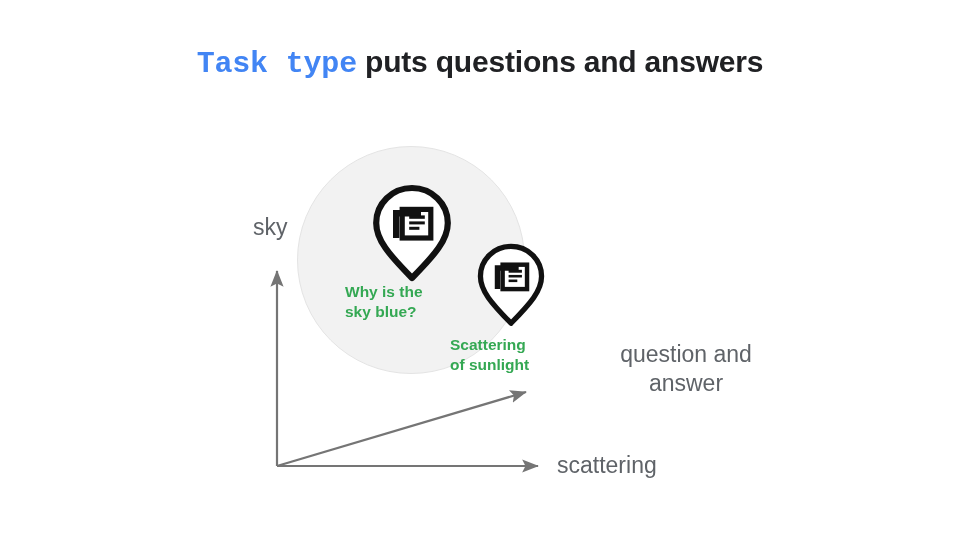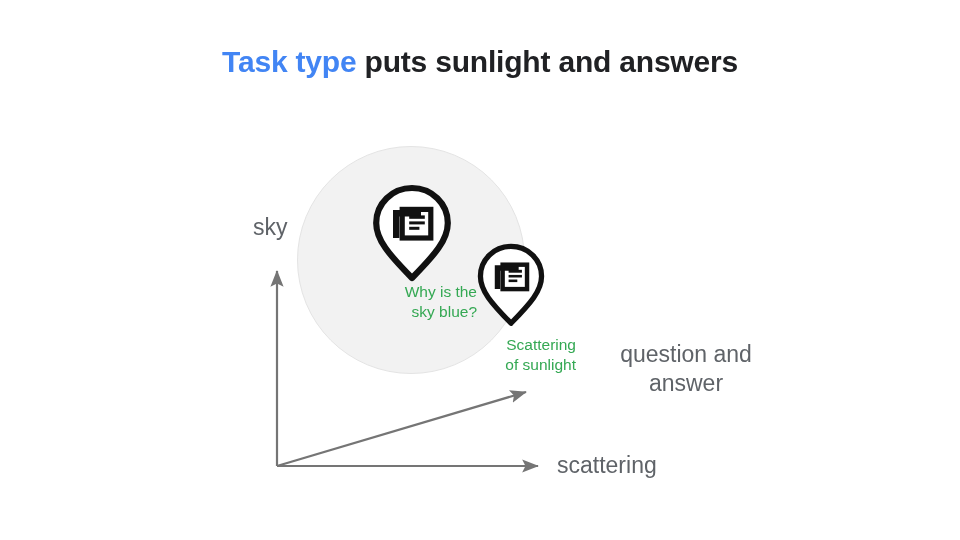--- a/index.html
+++ b/index.html
@@ -29,21 +29,21 @@
     left: 130px;
     top: 40px;
     width: 700px;
     text-align: center;
     font-weight: bold;
     font-size: 30px;
     line-height: 44px;
     letter-spacing: -0.2px;
     color: #202124;
   }
-  .title-accent { color: #4285F4; }
+  .title-accent { color: #4285F4; font-family: Liberation Mono, monospace; }
 
   
   #stage {
     position: absolute;
     left: 0;
     top: 0;
     width: 960px;
     height: 540px;
   }
   #stage-svg {
@@ -72,24 +72,24 @@
   }
   .pin svg { display: block; }
 
   .pin-a { left: 371px; top: 184px; width: 82px; height: 98px; }
   .pin-b { left: 476px; top: 243px; width: 70px; height: 84px; }
 
   
   .point-label {
     position: absolute;
     color: #34A853;
-    font-weight: normal;
+    font-weight: bold;
     font-size: 15.5px;
     line-height: 20px;
-    text-align: right;
+    text-align: left;
     white-space: pre-line;
   }
   .label-a { left: 345px; top: 282px; width: 132px; }
   .label-b { left: 450px; top: 335px; width: 126px; }
 
   
   .axis-label {
     position: absolute;
     color: #5f6368;
     font-size: 23px;
@@ -99,21 +99,21 @@
   .axis-label-y { left: 253px; top: 213px; }
   .axis-label-x { left: 557px; top: 451px; }
   .axis-label-d { left: 586px; top: 340px; width: 200px; text-align: center; }
 </style>
 </head>
 <body>
 
 <div id="slide">
 
   <div class="title-block">
-    <span class="title-accent">Task type</span><span> puts sunlight and answers</span><br>
+    <span class="title-accent">Task type</span><span> puts questions and answers</span><br>
   </div>
 
   <div id="stage">
 
     <div class="cluster-circle"></div>
 
     <svg id="stage-svg" viewBox="0 0 960 540">
       <defs>
         <marker id="arrow-gray" markerWidth="9" markerHeight="9" refX="7.2" refY="3.2" orient="auto" markerUnits="strokeWidth">
           <path d="M0,0.2 L7.6,3.2 L0,6.2 L1.5,3.2 Z" fill="#757575"></path>

